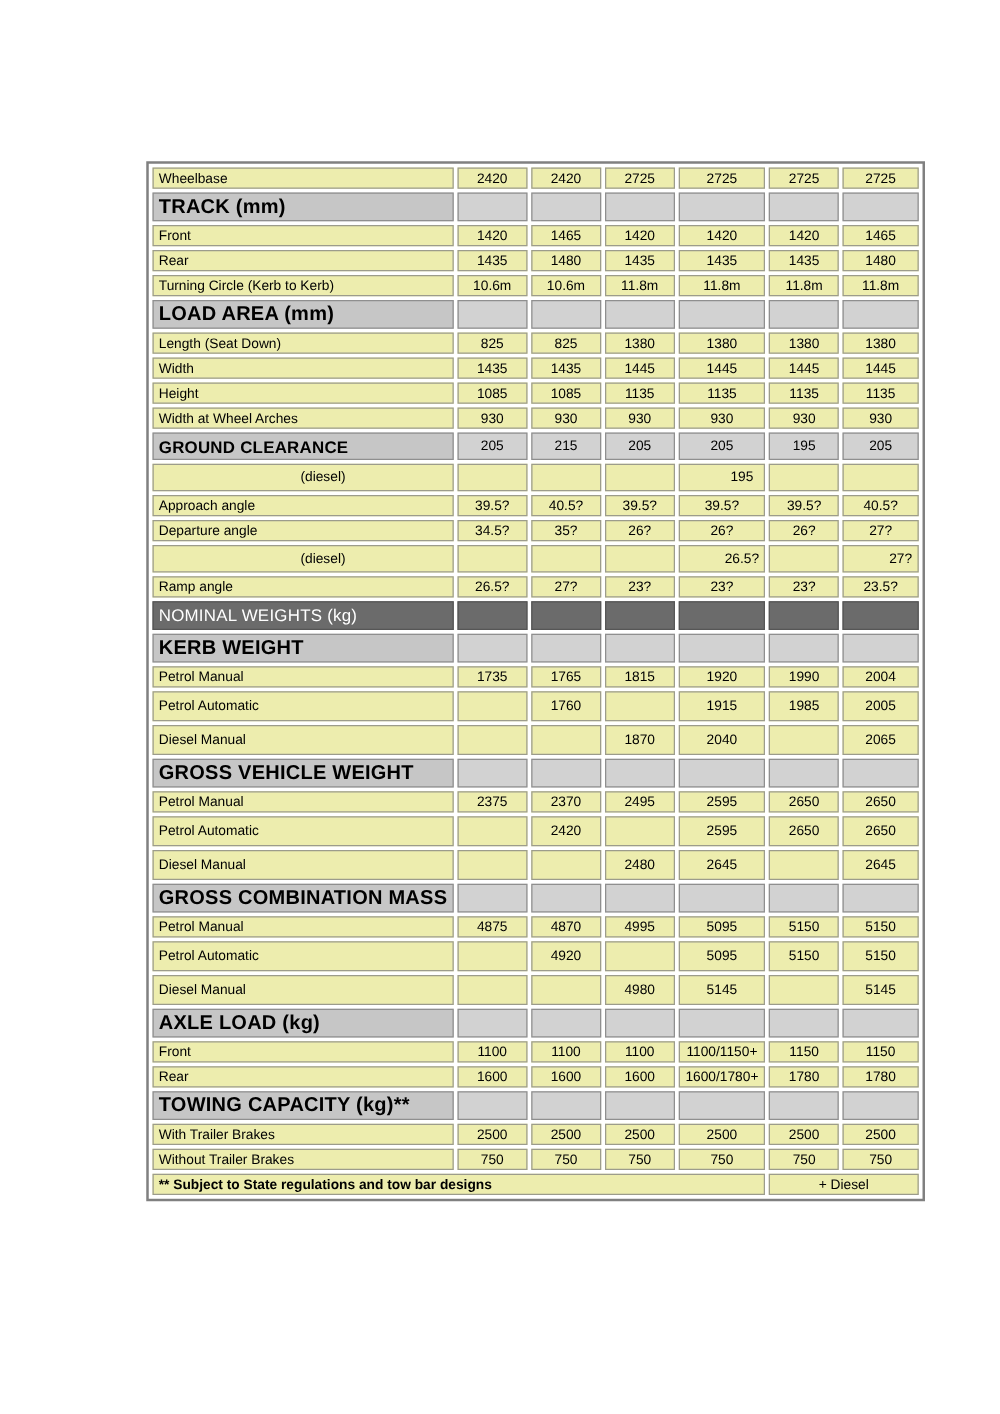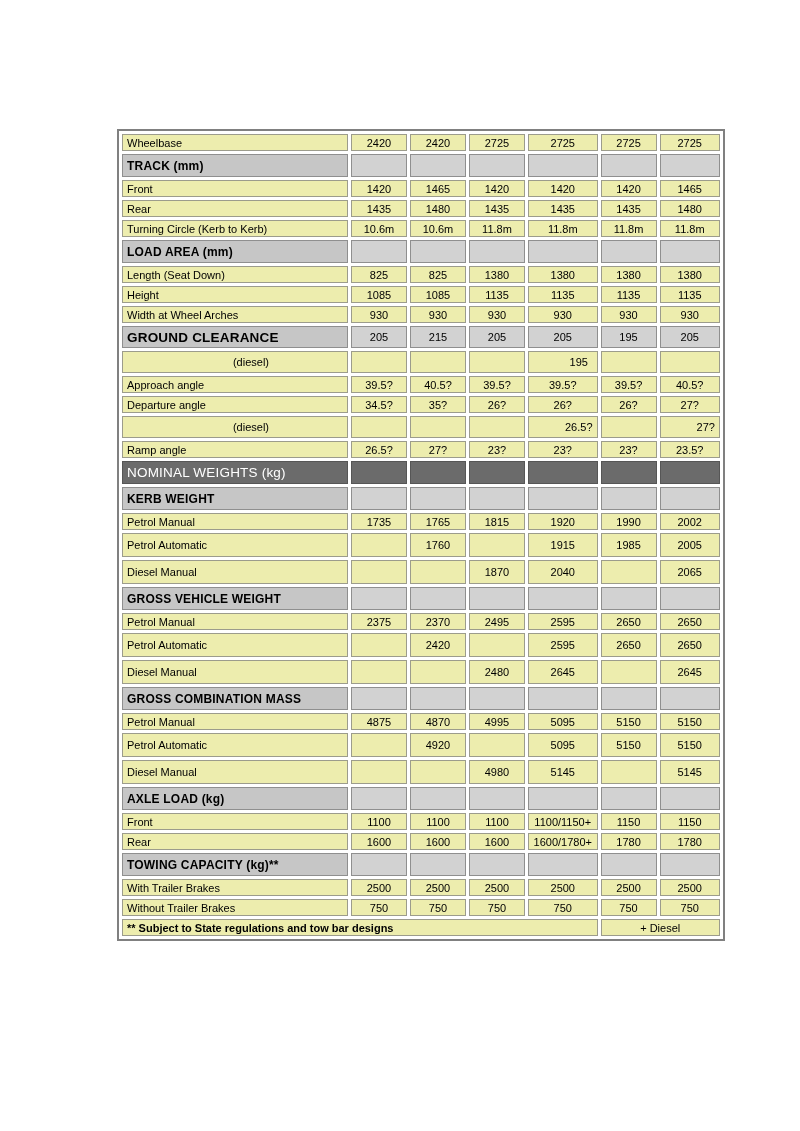--- a/index.html
+++ b/index.html
@@ -22,21 +22,21 @@
   td.val{text-align:center;}
   td.lbl{text-align:left;}
 
   .row-data td{background:var(--yellow);height:13px;}
   .row-data.row-tall td{height:20px;}
 
   .row-diesel td{background:var(--yellow);height:18px;padding-left:36px;}
   .row-diesel td.lbl{text-align:center;}
 
   .row-section td{background:var(--gray-cell);border-color:#8F8F8F;height:19px;}
-  .row-section td.lbl{background:var(--gray);font-weight:bold;font-size:12px;letter-spacing:.2px;}
+  .row-section td.lbl{background:var(--gray);font-weight:bold;font-size:16px;letter-spacing:.2px;}
 
   .row-section_values td{background:var(--gray-cell);border-color:#8F8F8F;height:18px;margin-left:24px;}
   .row-section_values td.lbl{background:var(--gray);font-weight:bold;font-size:13.5px;letter-spacing:.2px;}
 
   .row-dark td{background:var(--dark);border-color:#565656;height:19px;}
   .row-dark td.lbl{color:#ffffff;font-weight:normal;font-size:13.5px;letter-spacing:.2px;}
 
   .row-footer td{background:var(--yellow);height:13px;}
   .row-footer td.foot{font-weight:bold;}
 </style>
@@ -113,20 +113,29 @@
           <tr class="row-data">
             <td class="lbl">Length (Seat Down)</td>
             <td class="val">825</td>
             <td class="val">825</td>
             <td class="val">1380</td>
             <td class="val">1380</td>
             <td class="val">1380</td>
             <td class="val">1380</td>
           </tr>
           <tr class="row-data">
+            <td class="lbl">Width</td>
+            <td class="val">1435</td>
+            <td class="val">1435</td>
+            <td class="val">1445</td>
+            <td class="val">1445</td>
+            <td class="val">1445</td>
+            <td class="val">1445</td>
+          </tr>
+          <tr class="row-data">
             <td class="lbl">Height</td>
             <td class="val">1085</td>
             <td class="val">1085</td>
             <td class="val">1135</td>
             <td class="val">1135</td>
             <td class="val">1135</td>
             <td class="val">1135</td>
           </tr>
           <tr class="row-data">
             <td class="lbl">Width at Wheel Arches</td>
@@ -209,21 +218,21 @@
             <td class="val"></td>
             <td class="val"></td>
           </tr>
           <tr class="row-data">
             <td class="lbl">Petrol Manual</td>
             <td class="val">1735</td>
             <td class="val">1765</td>
             <td class="val">1815</td>
             <td class="val">1920</td>
             <td class="val">1990</td>
-            <td class="val">2002</td>
+            <td class="val">2004</td>
           </tr>
           <tr class="row-data row-tall">
             <td class="lbl">Petrol Automatic</td>
             <td class="val"></td>
             <td class="val">1760</td>
             <td class="val"></td>
             <td class="val">1915</td>
             <td class="val">1985</td>
             <td class="val">2005</td>
           </tr>

